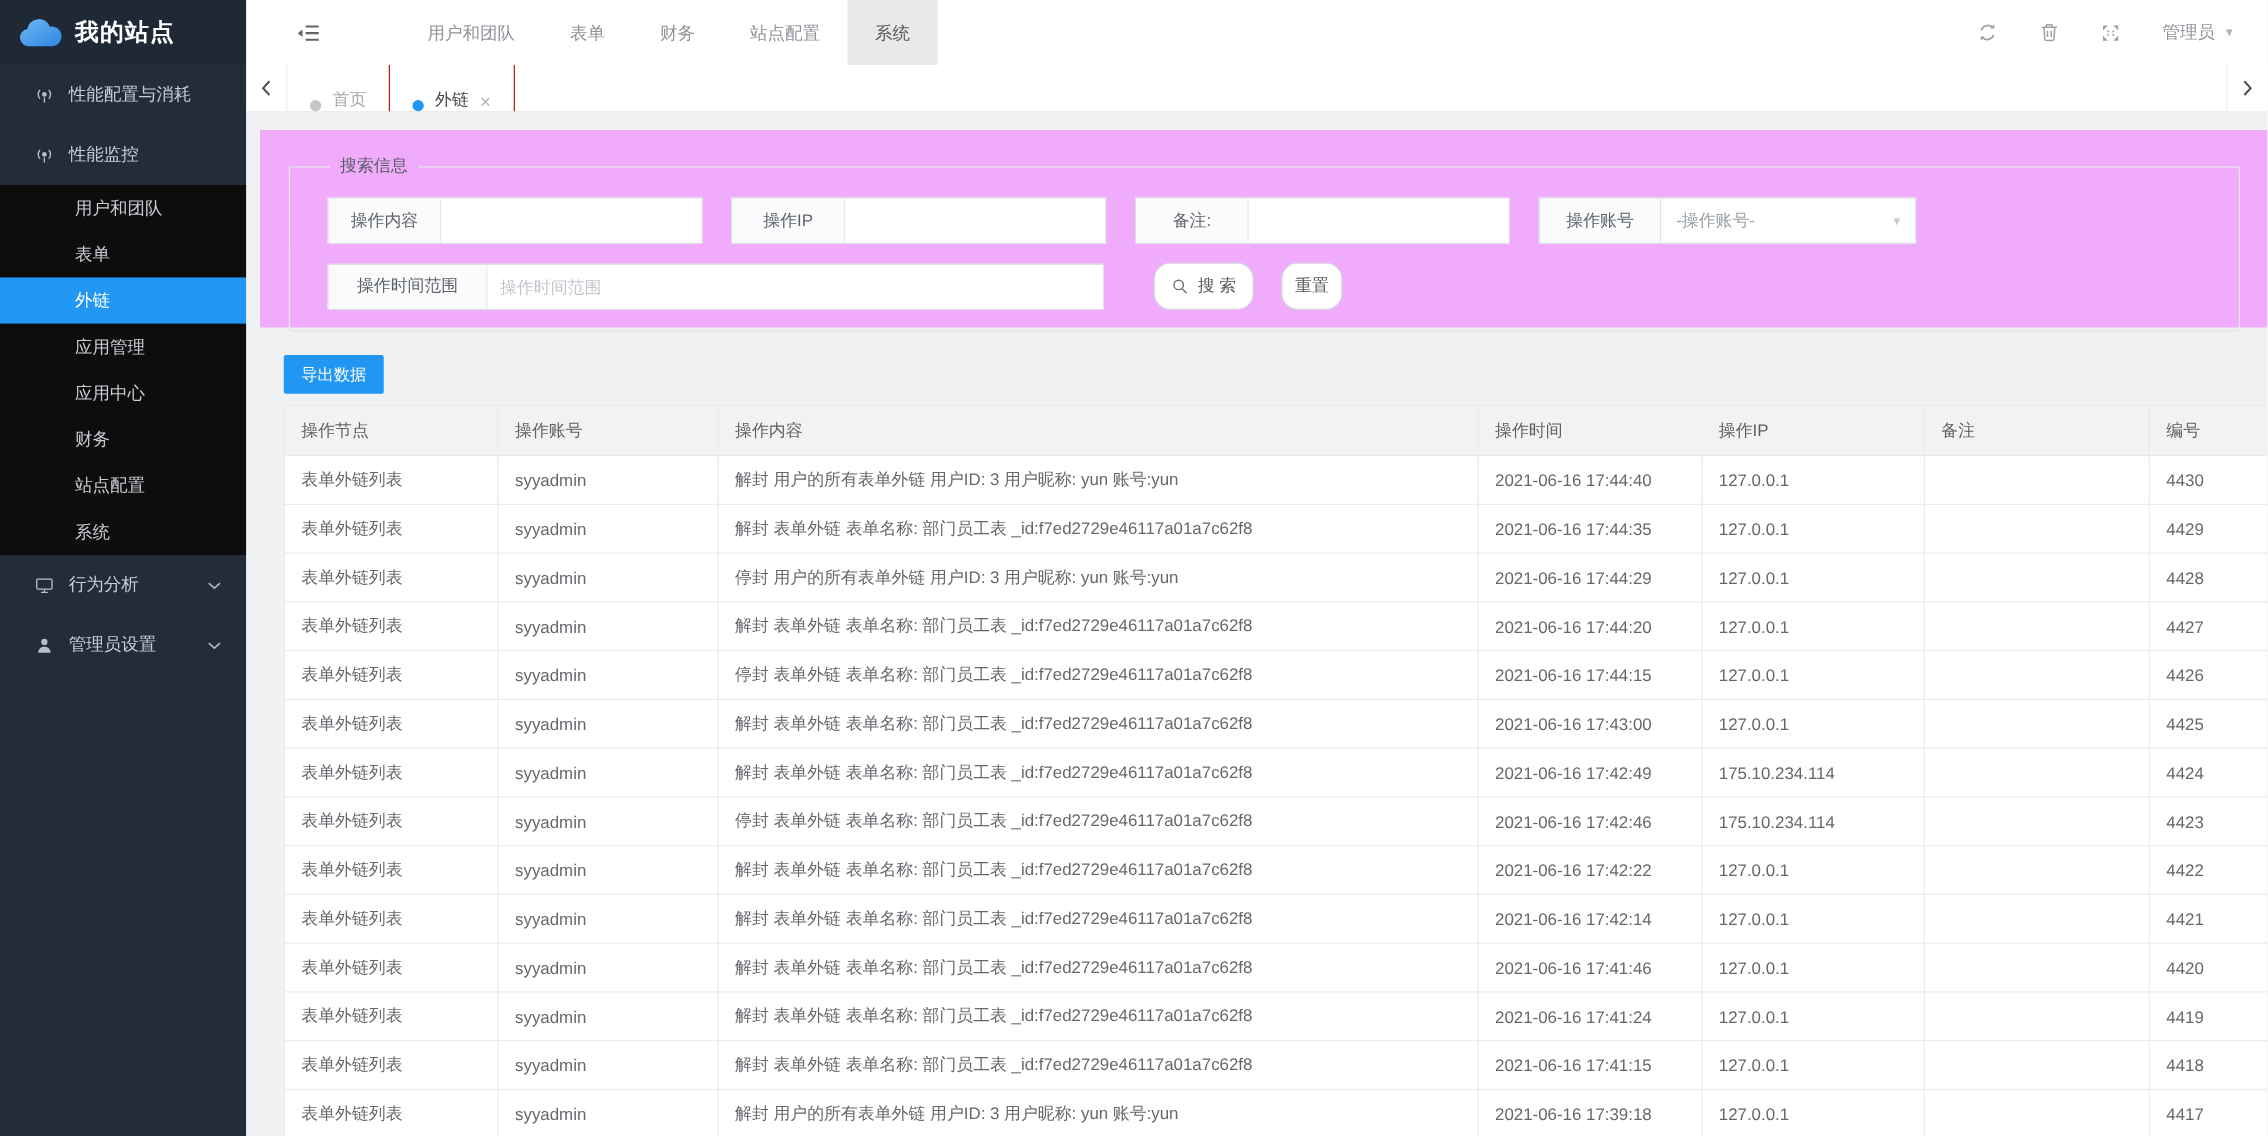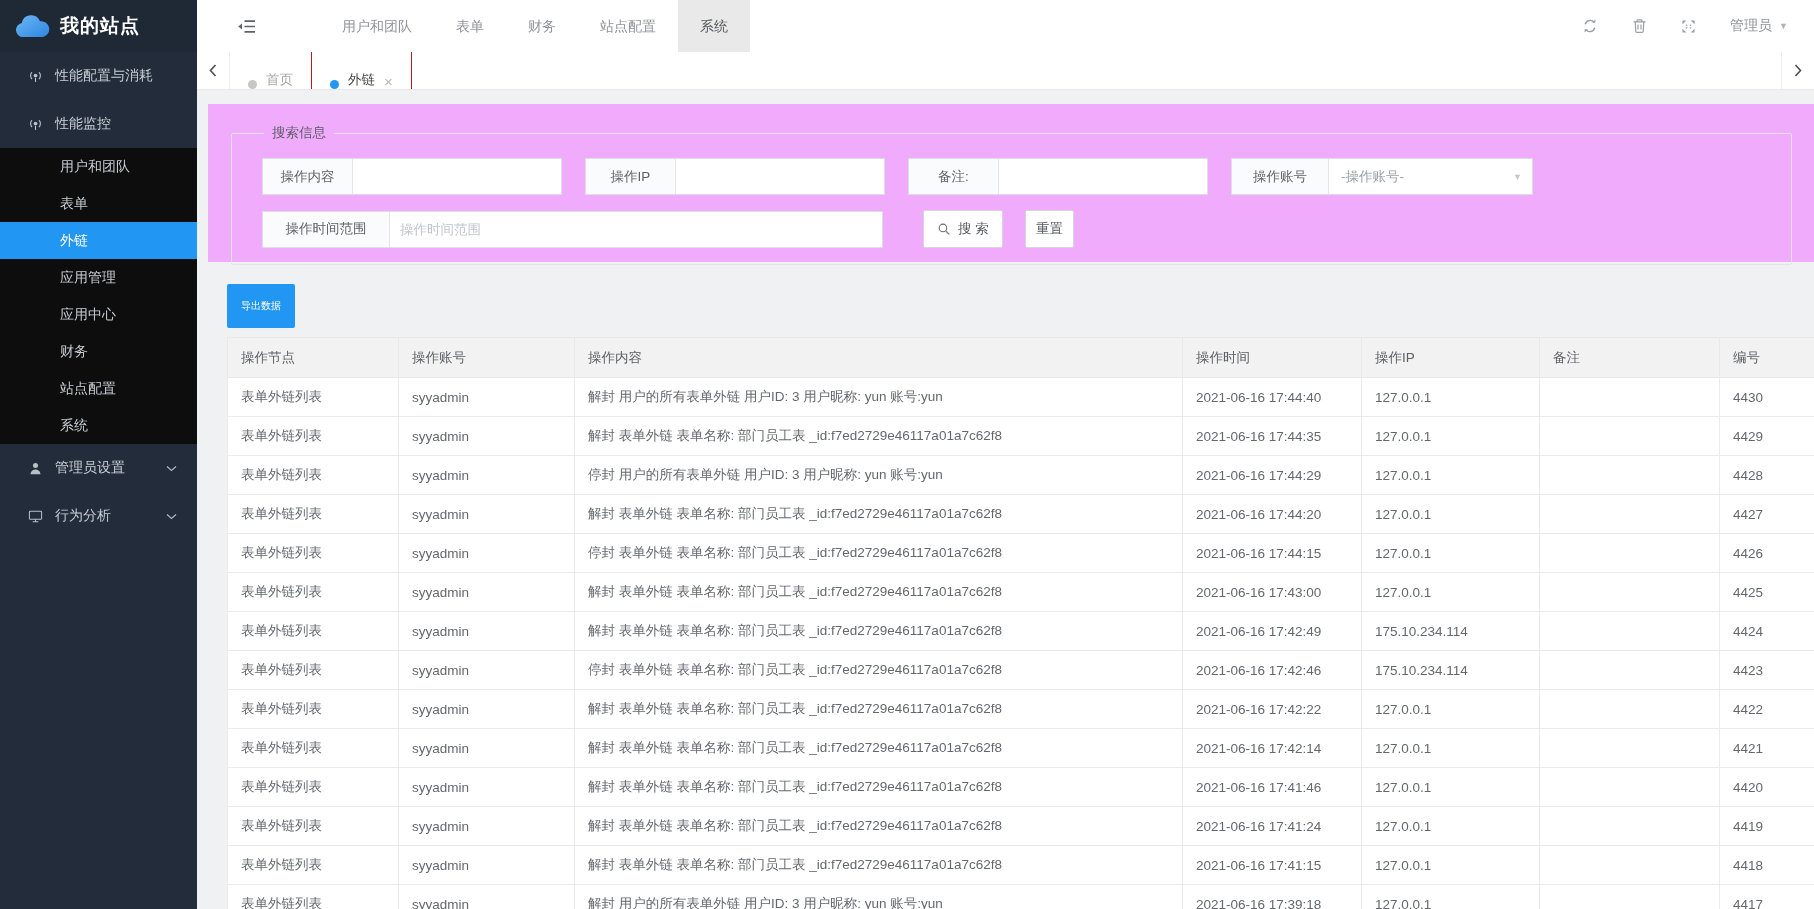--- a/index.html
+++ b/index.html
@@ -49,26 +49,26 @@
   .grp { display:flex; height:37px; border:1px solid #dcdfe4; background:#fff; margin-right:23px; }
   .grp .lbl { width:90px; display:flex; align-items:center; justify-content:center; background:#fafbfc; border-right:1px solid #e4e6ea; font-size:13.5px; color:#5f6368; }
   .grp input { width:208px; border:none; outline:none; padding:0 10px; font-size:13.5px; color:#333; font-family:inherit; }
   .grp input::placeholder { color:#c2c6cc; }
   .grp.sel .lbl { width:97px; }
   .sel-body { width:203px; position:relative; display:flex; align-items:center; cursor:pointer; }
   .sel-body .sel-val { padding-left:12px; font-size:13.5px; color:#9aa0a6; }
   .sel-body .caret { position:absolute; right:10px; font-size:9px; color:#c5c9ce; }
   .grp.time .lbl { width:127px; }
   .grp.time input { width:492px; }
-  .btn { height:38px; background:#fff; border:1px solid #d4d7db; border-radius:2px; font-size:13.5px; color:#56595e; cursor:pointer; display:inline-flex; align-items:center; justify-content:center; font-family:inherit; }
+  .btn { height:38px; background:#fff; border:1px solid #d4d7db; border-radius:13px; font-size:13.5px; color:#56595e; cursor:pointer; display:inline-flex; align-items:center; justify-content:center; font-family:inherit; }
   .btn-search { width:80px; margin-left:17px; gap:7px; }
   .btn-reset { width:49px; margin-left:22px; }
 
   .toolbar-row { margin:22px 0 9px 30px; }
-  .btn-export { height:44px; padding:0 14px; background:#2196f3; border:none; border-radius:2px; color:#fff; font-size:10px; cursor:pointer; font-family:inherit; }
+  .btn-export { height:31px; padding:0 14px; background:#2196f3; border:none; border-radius:2px; color:#fff; font-size:13px; cursor:pointer; font-family:inherit; }
 
   .tbl-wrap { margin-left:30px; width:calc(100% - 30px); }
   table.tbl { width:100%; border-collapse:collapse; table-layout:fixed; background:#fff; }
   .tbl th { height:40px; background:#f2f2f2; font-weight:normal; text-align:left; font-size:13.5px; color:#5d6166; padding:0 13px; border:1px solid #e9e9eb; white-space:nowrap; overflow:hidden; }
   .tbl td { height:39px; font-size:13.5px; color:#64686d; padding:0 13px; border:1px solid #ebebed; white-space:nowrap; overflow:hidden; background:#fff; }
 </style>
 </head>
 <body>
 
 <div class="app">
@@ -124,35 +124,35 @@
       </div>
     <div class="s-sub">
         <span>站点配置</span>
       </div>
     <div class="s-sub">
         <span>系统</span>
       </div>
 
     <div class="s-item">
       <svg class="s-icon" width="15" height="15" viewBox="0 0 16 16">
+        <rect x="1.5" y="2.5" width="13" height="8.5" rx="1" fill="none" stroke="#b8bfc7" stroke-width="1.1"></rect>
+        <path d="M8 11v2.5 M5 13.7h6" stroke="#b8bfc7" stroke-width="1.1" fill="none"></path>
+      </svg>
+      <span>行为分析</span>
+      <svg class="chev" width="11" height="7" viewBox="0 0 11 7">
+        <path d="M1 1.5 5.5 5.5 10 1.5" fill="none" stroke="#aeb5bd" stroke-width="1.3"></path>
+      </svg>
+    </div>
+
+    <div class="s-item">
+      <svg class="s-icon" width="15" height="15" viewBox="0 0 16 16">
         <circle cx="8" cy="4.8" r="2.7" fill="#b8bfc7"></circle>
         <path d="M2.6 14c.5-3.4 2.6-5 5.4-5s4.9 1.6 5.4 5z" fill="#b8bfc7"></path>
       </svg>
       <span>管理员设置</span>
-      <svg class="chev" width="11" height="7" viewBox="0 0 11 7">
-        <path d="M1 1.5 5.5 5.5 10 1.5" fill="none" stroke="#aeb5bd" stroke-width="1.3"></path>
-      </svg>
-    </div>
-
-    <div class="s-item">
-      <svg class="s-icon" width="15" height="15" viewBox="0 0 16 16">
-        <rect x="1.5" y="2.5" width="13" height="8.5" rx="1" fill="none" stroke="#b8bfc7" stroke-width="1.1"></rect>
-        <path d="M8 11v2.5 M5 13.7h6" stroke="#b8bfc7" stroke-width="1.1" fill="none"></path>
-      </svg>
-      <span>行为分析</span>
       <svg class="chev" width="11" height="7" viewBox="0 0 11 7">
         <path d="M1 1.5 5.5 5.5 10 1.5" fill="none" stroke="#aeb5bd" stroke-width="1.3"></path>
       </svg>
     </div>
   </div>
 
   <div class="main">
 
     <div class="topbar">
       <span class="fold">

